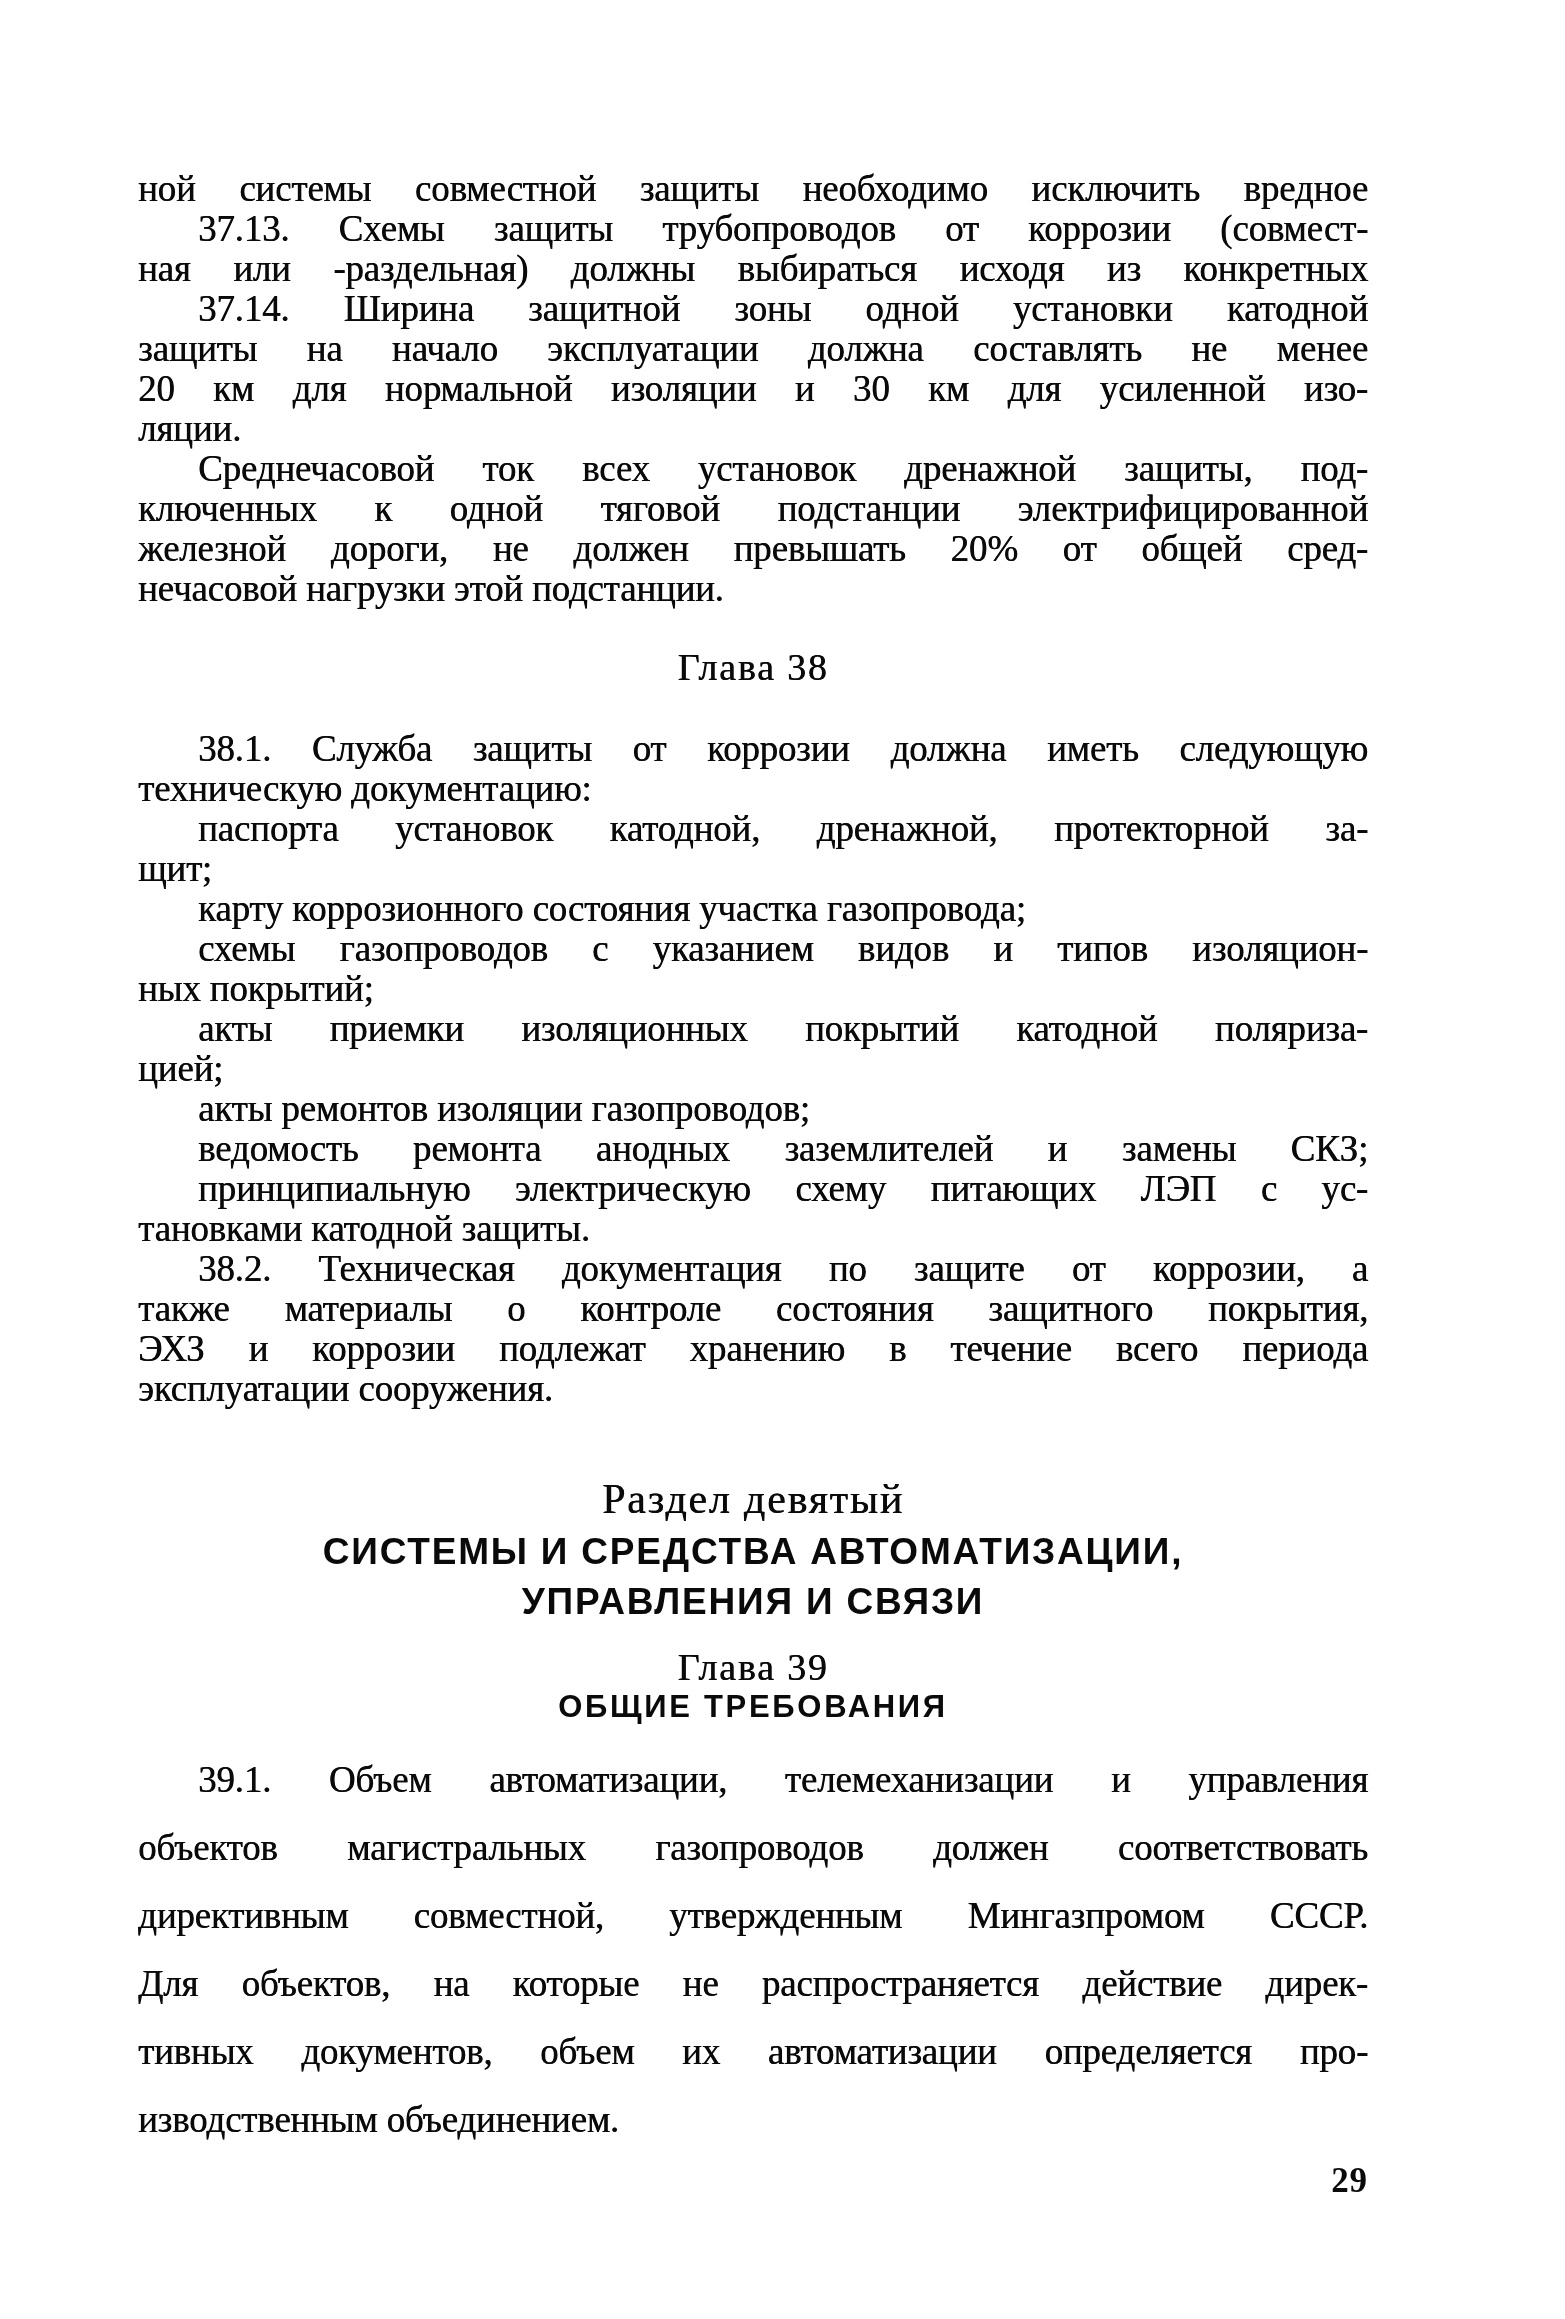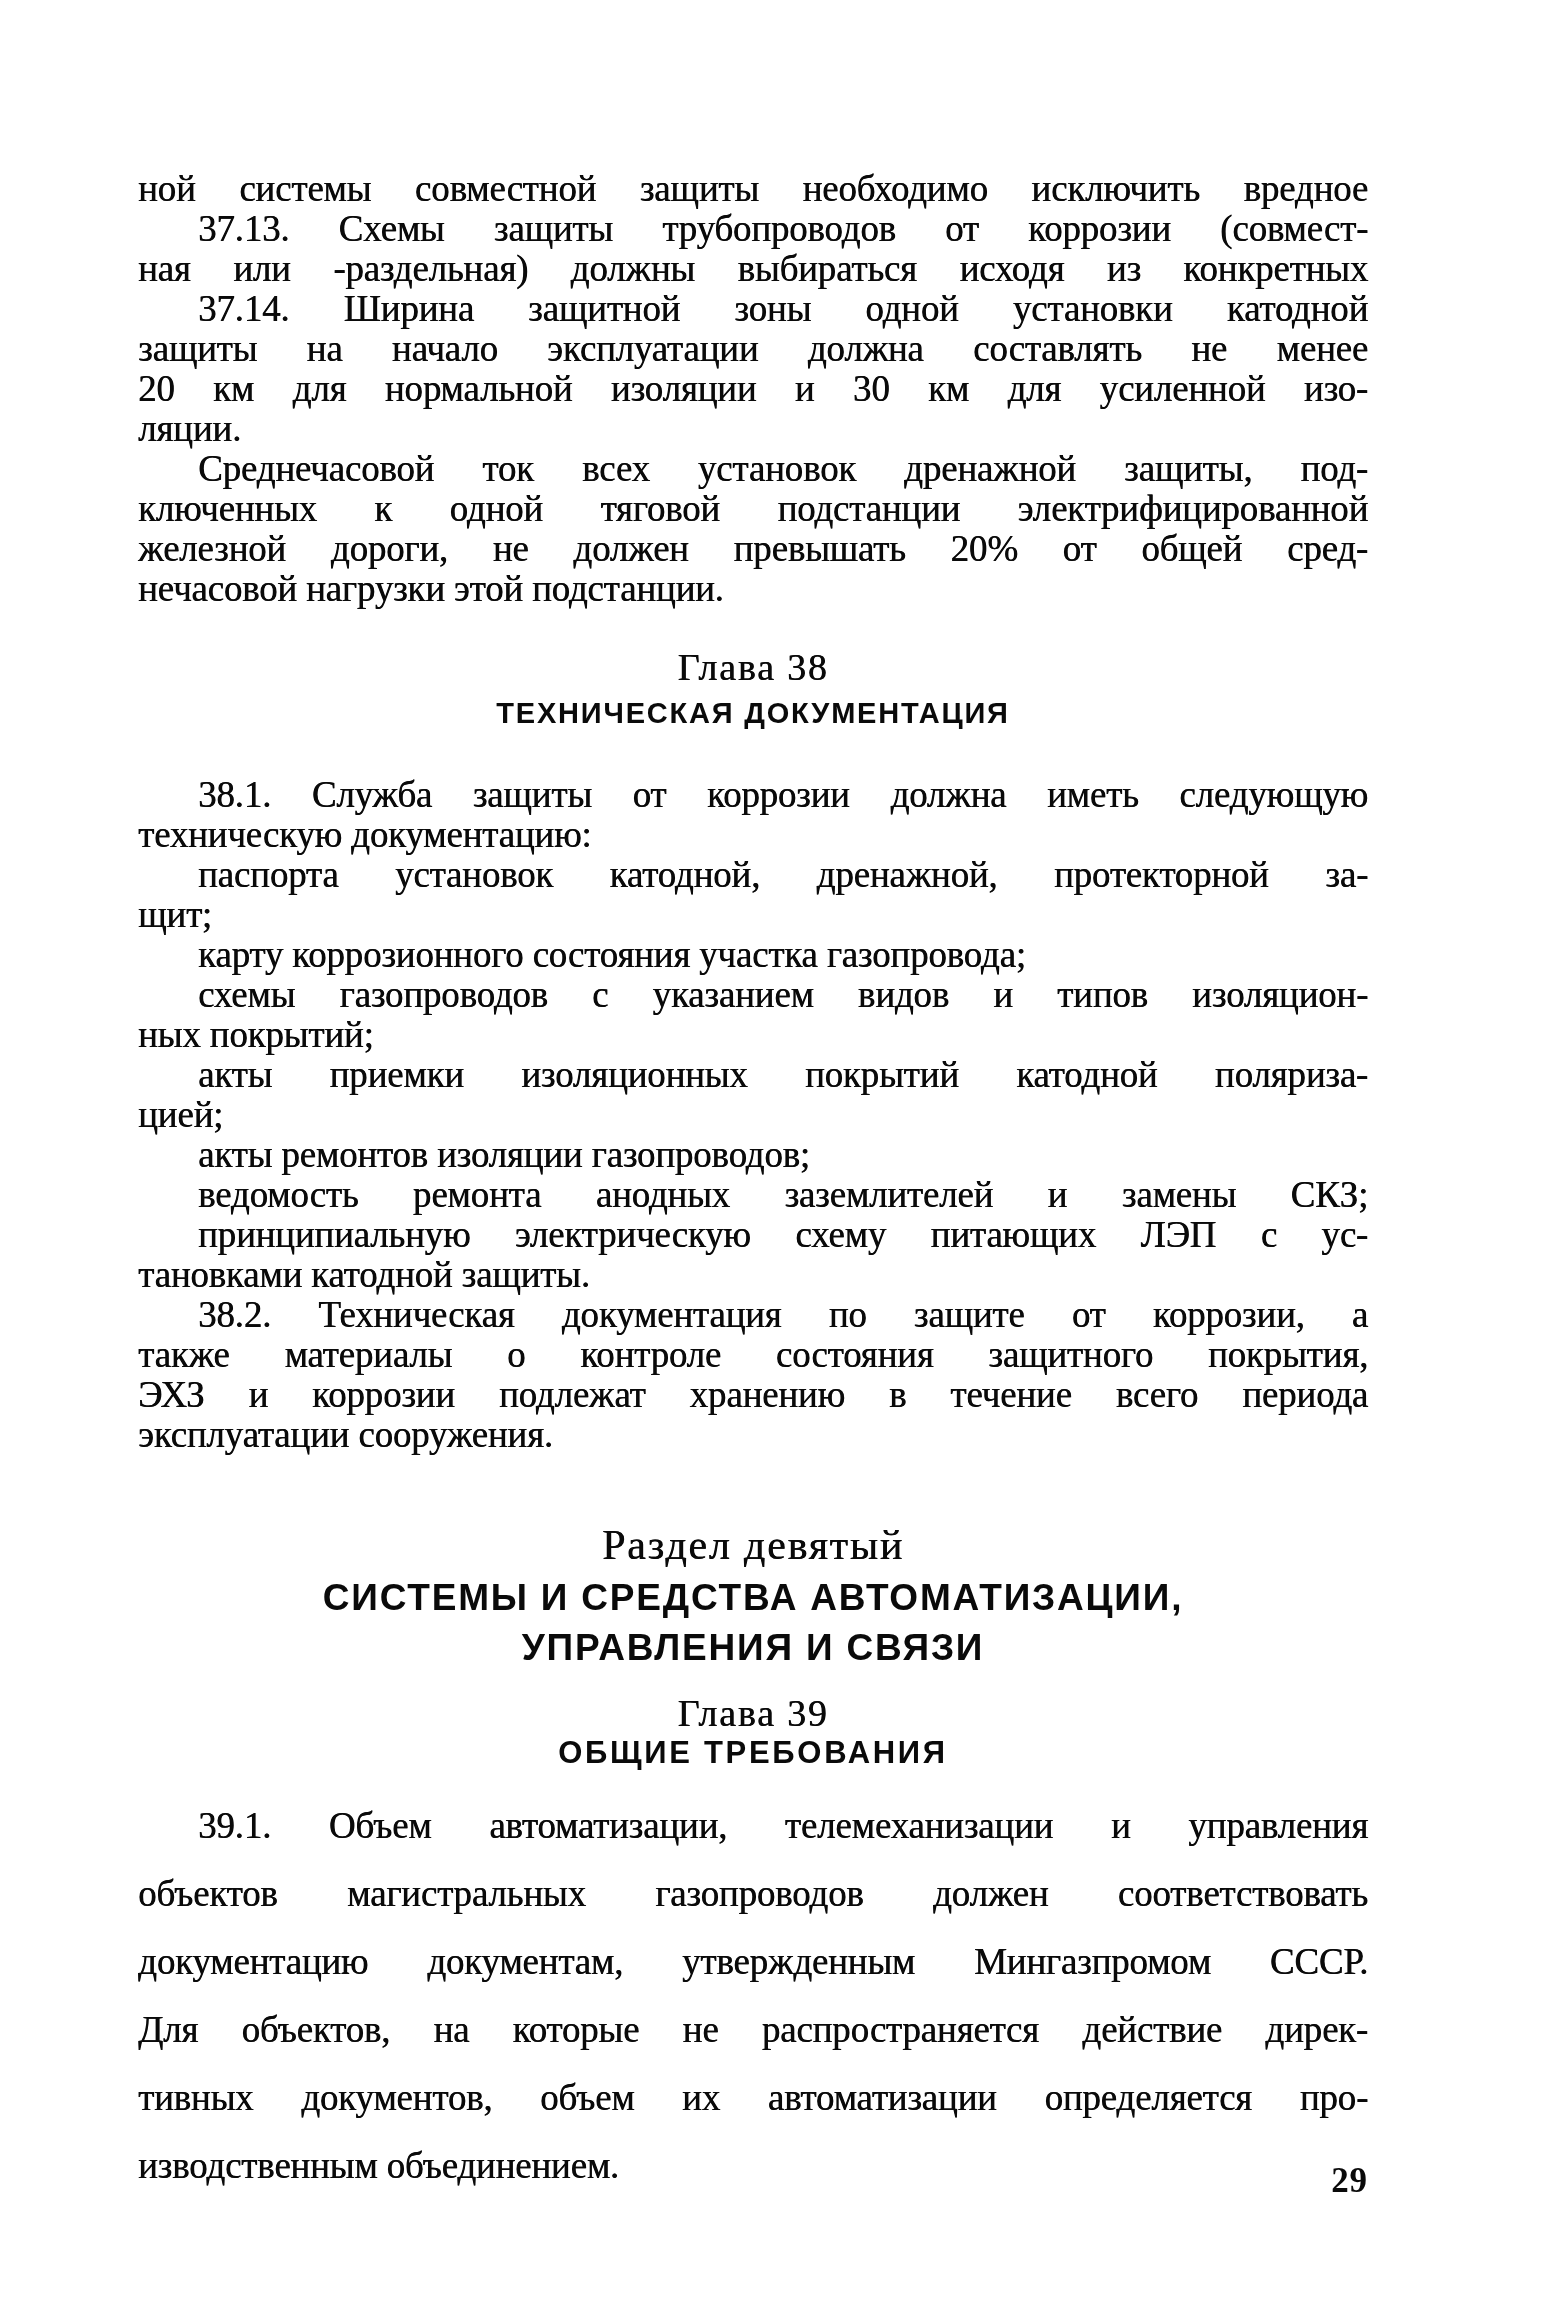--- a/index.html
+++ b/index.html
@@ -125,21 +125,20 @@
         <div class="line j">20 км для нормальной изоляции и 30 км для усиленной изо-</div>
         <div class="line">ляции.</div>
       </div>
       <div class="paragraph blk-3 indent">
         <div class="line j">Среднечасовой ток всех установок дренажной защиты, под-</div>
         <div class="line j">ключенных к одной тяговой подстанции электрифицированной</div>
         <div class="line j">железной дороги, не должен превышать 20% от общей сред-</div>
         <div class="line">нечасовой нагрузки этой подстанции.</div>
       </div>
       <div class="chapter-heading blk-4">Глава 38</div>
-      <div class="section-title blk-5">ТЕХНИЧЕСКАЯ ДОКУМЕНТАЦИЯ</div>
       <div class="paragraph blk-6 indent">
         <div class="line j">38.1. Служба защиты от коррозии должна иметь следующую</div>
         <div class="line">техническую документацию:</div>
       </div>
       <div class="paragraph blk-7 indent">
         <div class="line j">паспорта установок катодной, дренажной, протекторной за-</div>
         <div class="line">щит;</div>
       </div>
       <div class="paragraph blk-8 indent">
         <div class="line">карту коррозионного состояния участка газопровода;</div>
@@ -171,21 +170,21 @@
       <div class="part-heading blk-15">Раздел девятый</div>
       <div class="part-title blk-16">
         <div class="pt-line">СИСТЕМЫ И СРЕДСТВА АВТОМАТИЗАЦИИ,</div>
         <div class="pt-line">УПРАВЛЕНИЯ И СВЯЗИ</div>
       </div>
       <div class="chapter-heading blk-17">Глава 39</div>
       <div class="section-title-small blk-18">ОБЩИЕ ТРЕБОВАНИЯ</div>
       <div class="paragraph blk-19 indent">
         <div class="line j">39.1. Объем автоматизации, телемеханизации и управления</div>
         <div class="line j">объектов магистральных газопроводов должен соответствовать</div>
-        <div class="line j">документацию документам, утвержденным Мингазпромом СССР.</div>
+        <div class="line j">директивным совместной, утвержденным Мингазпромом СССР.</div>
         <div class="line j">Для объектов, на которые не распространяется действие дирек-</div>
         <div class="line j">тивных документов, объем их автоматизации определяется про-</div>
         <div class="line">изводственным объединением.</div>
       </div>
     </main>
   <div class="pagenum">29</div>
 </div>
 
 
 </body></html>

